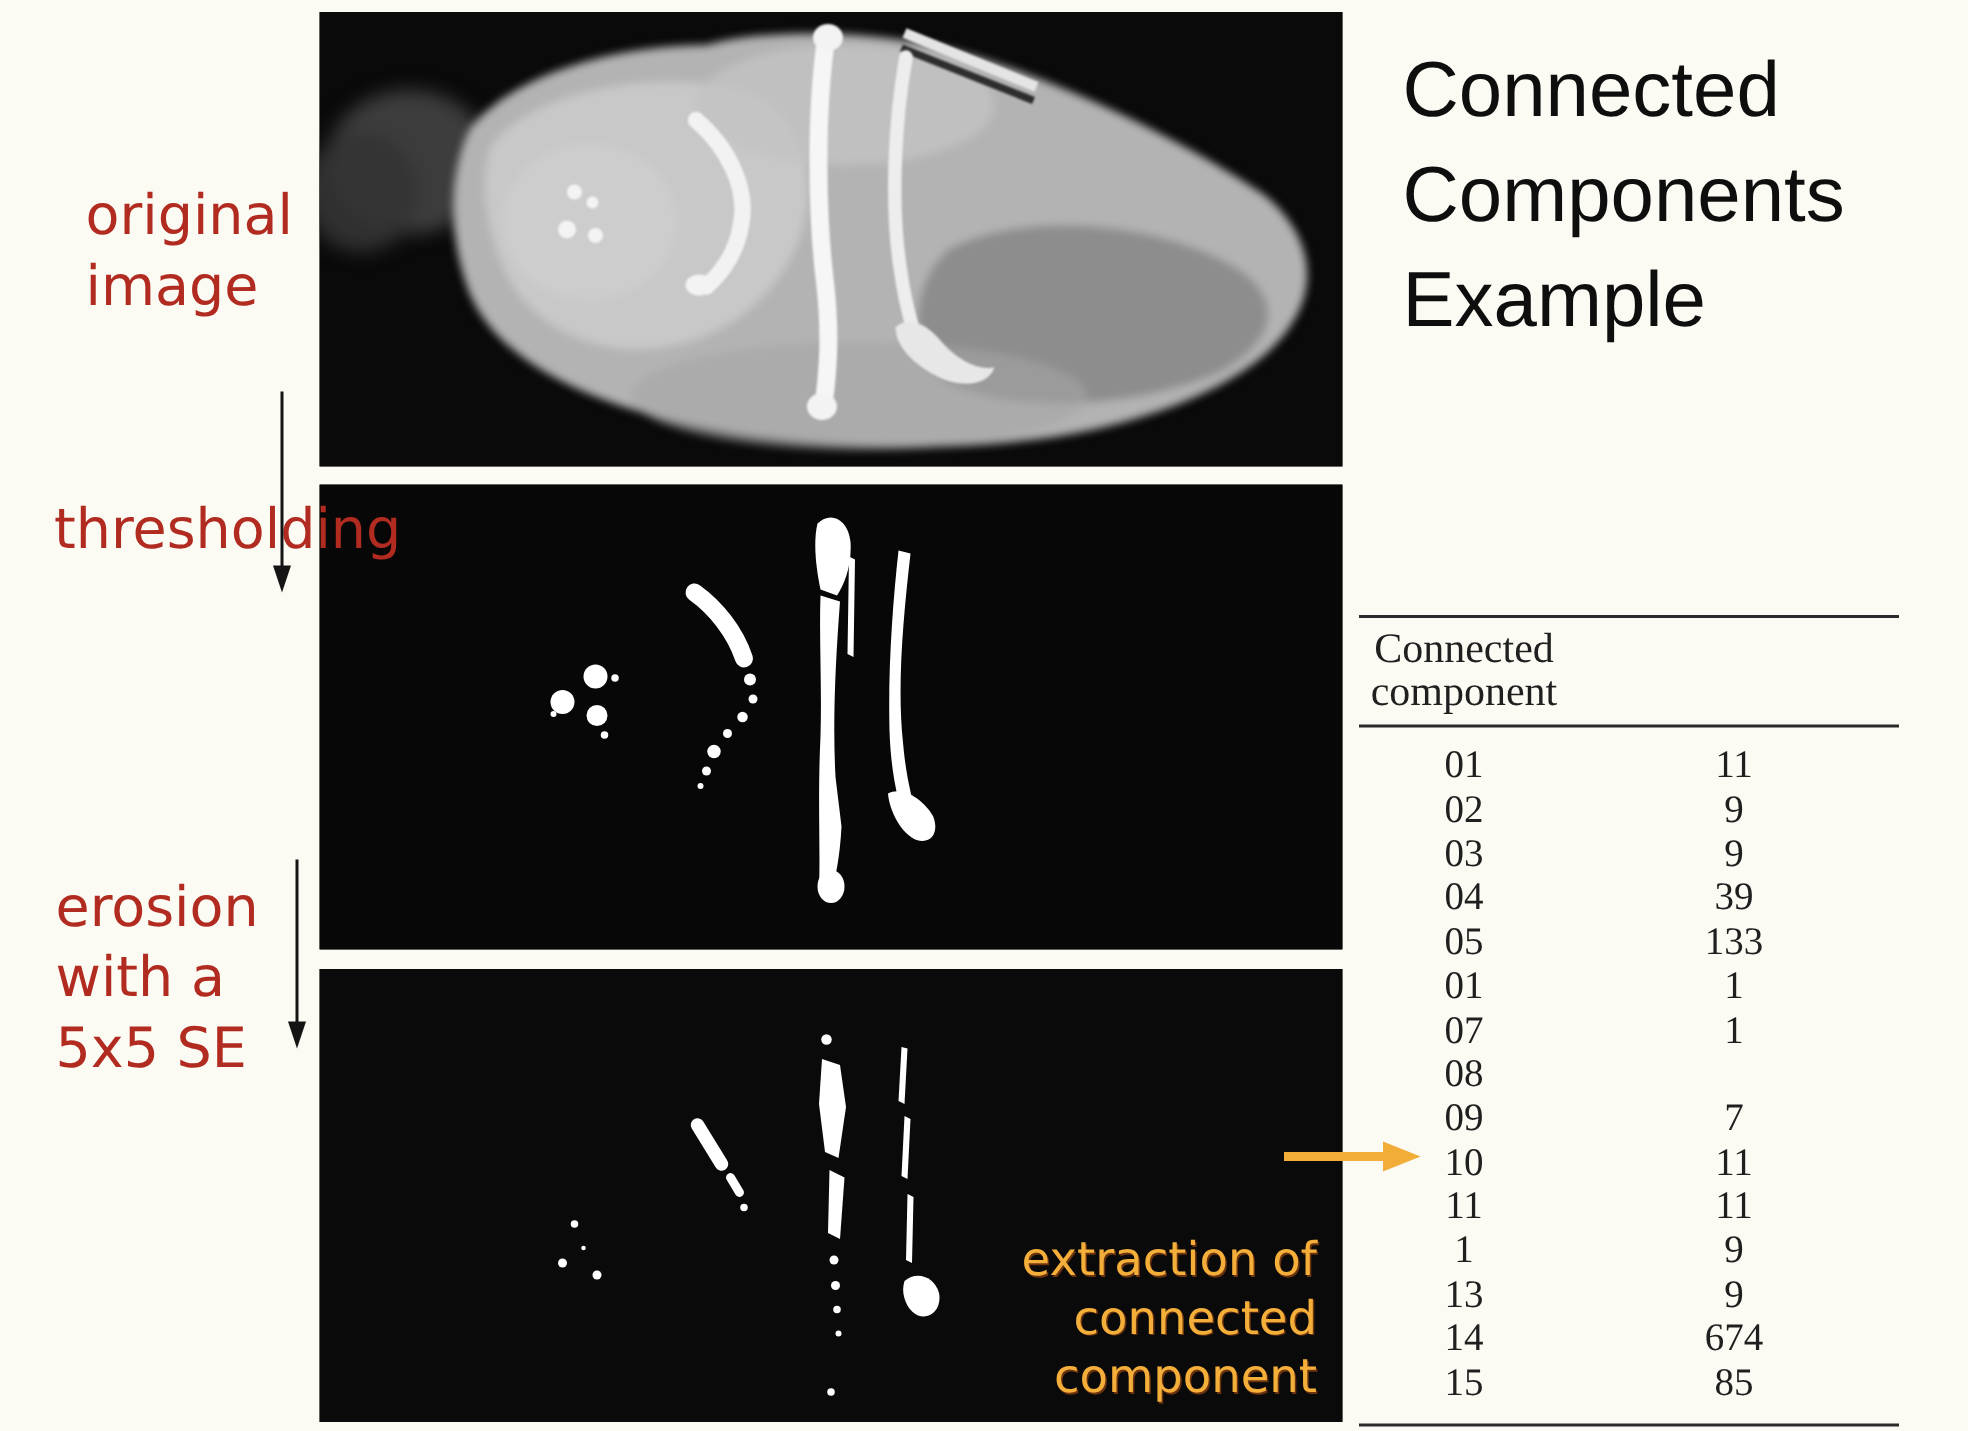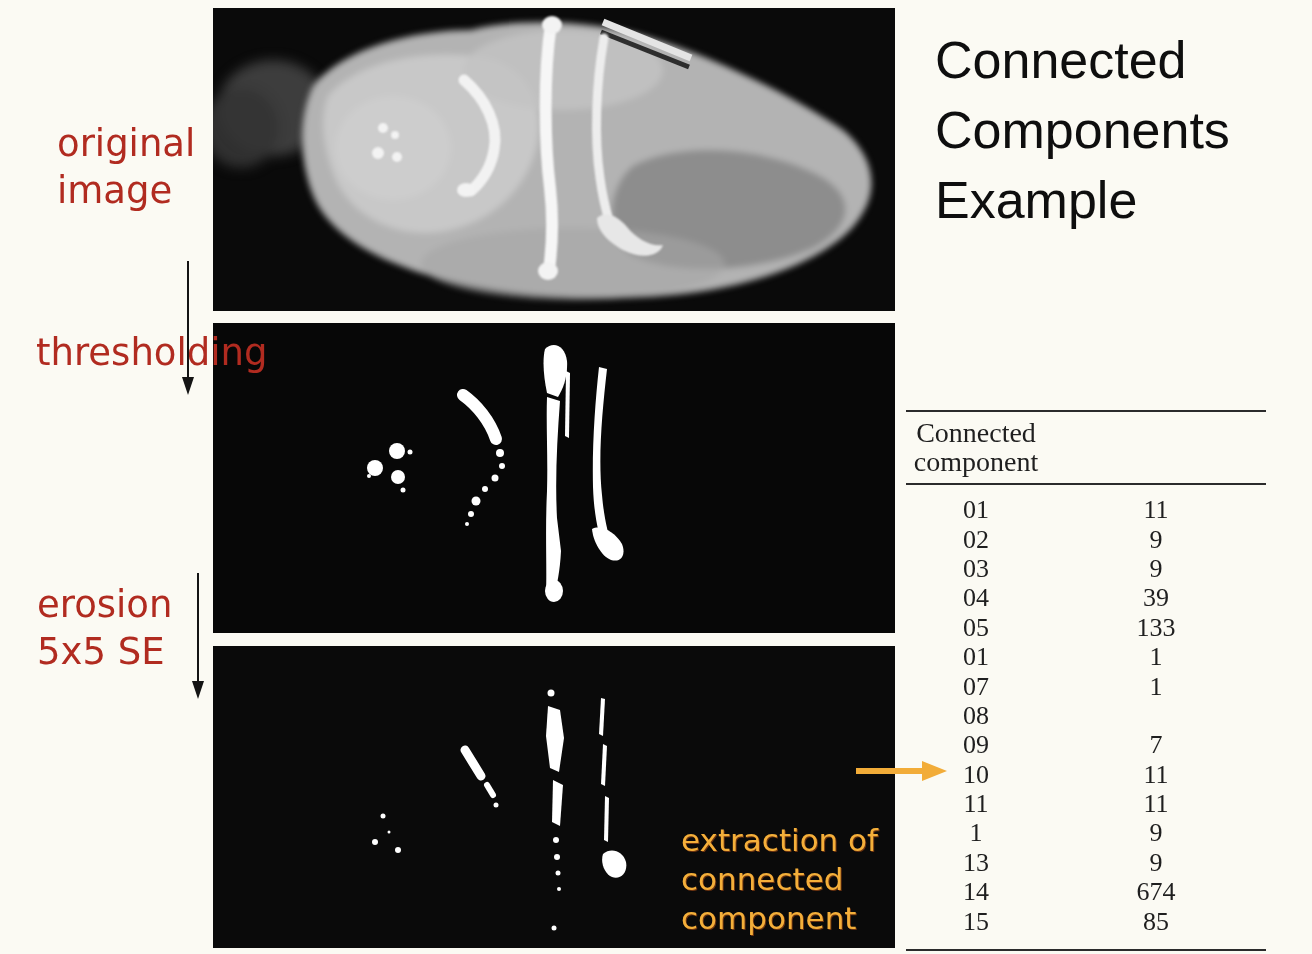--- a/index.html
+++ b/index.html
@@ -47,20 +47,21 @@
     line-height: 70px;
     color: #0e0e0e;
     z-index: 5;
   }
 
   
   .extract-label {
     position: absolute;
     right: 434px;
     top: 821px;
+    text-align: right;
     font-size: 31px;
     line-height: 39px;
     color: var(--accent-orange, #F4AF3A);
     text-shadow: 1px 1px 0 rgba(190, 85, 20, 0.55);
     z-index: 7;
     white-space: nowrap;
   }
 
   .extract-arrow { position: absolute; left: 852px; top: 757px; z-index: 8; }
 
@@ -92,20 +93,21 @@
 
   <div class="pipe-label" style="left:57px; top:120px;">
     <div>original</div>
     <div>image</div>
   </div>
 
   <div class="pipe-label" style="left:36px; top:329px;">thresholding</div>
 
   <div class="pipe-label" style="left:37px; top:553px;margin-top:28px;">
     <div>erosion</div>
+    <div>with a</div>
     <div>5x5 SE</div>
   </div>
 
   <svg class="flow-arrow" style="left:179px; top:260px;" width="18" height="136" viewBox="0 0 18 136">
     <line x1="9" y1="1" x2="9" y2="119" stroke="#141414" stroke-width="2"></line>
     <polygon points="9,135 3,117 15,117" fill="#141414"></polygon>
   </svg>
   <svg class="flow-arrow" style="left:189px; top:572px;" width="18" height="128" viewBox="0 0 18 128">
     <line x1="9" y1="1" x2="9" y2="111" stroke="#141414" stroke-width="2"></line>
     <polygon points="9,127 3,109 15,109" fill="#141414"></polygon>

